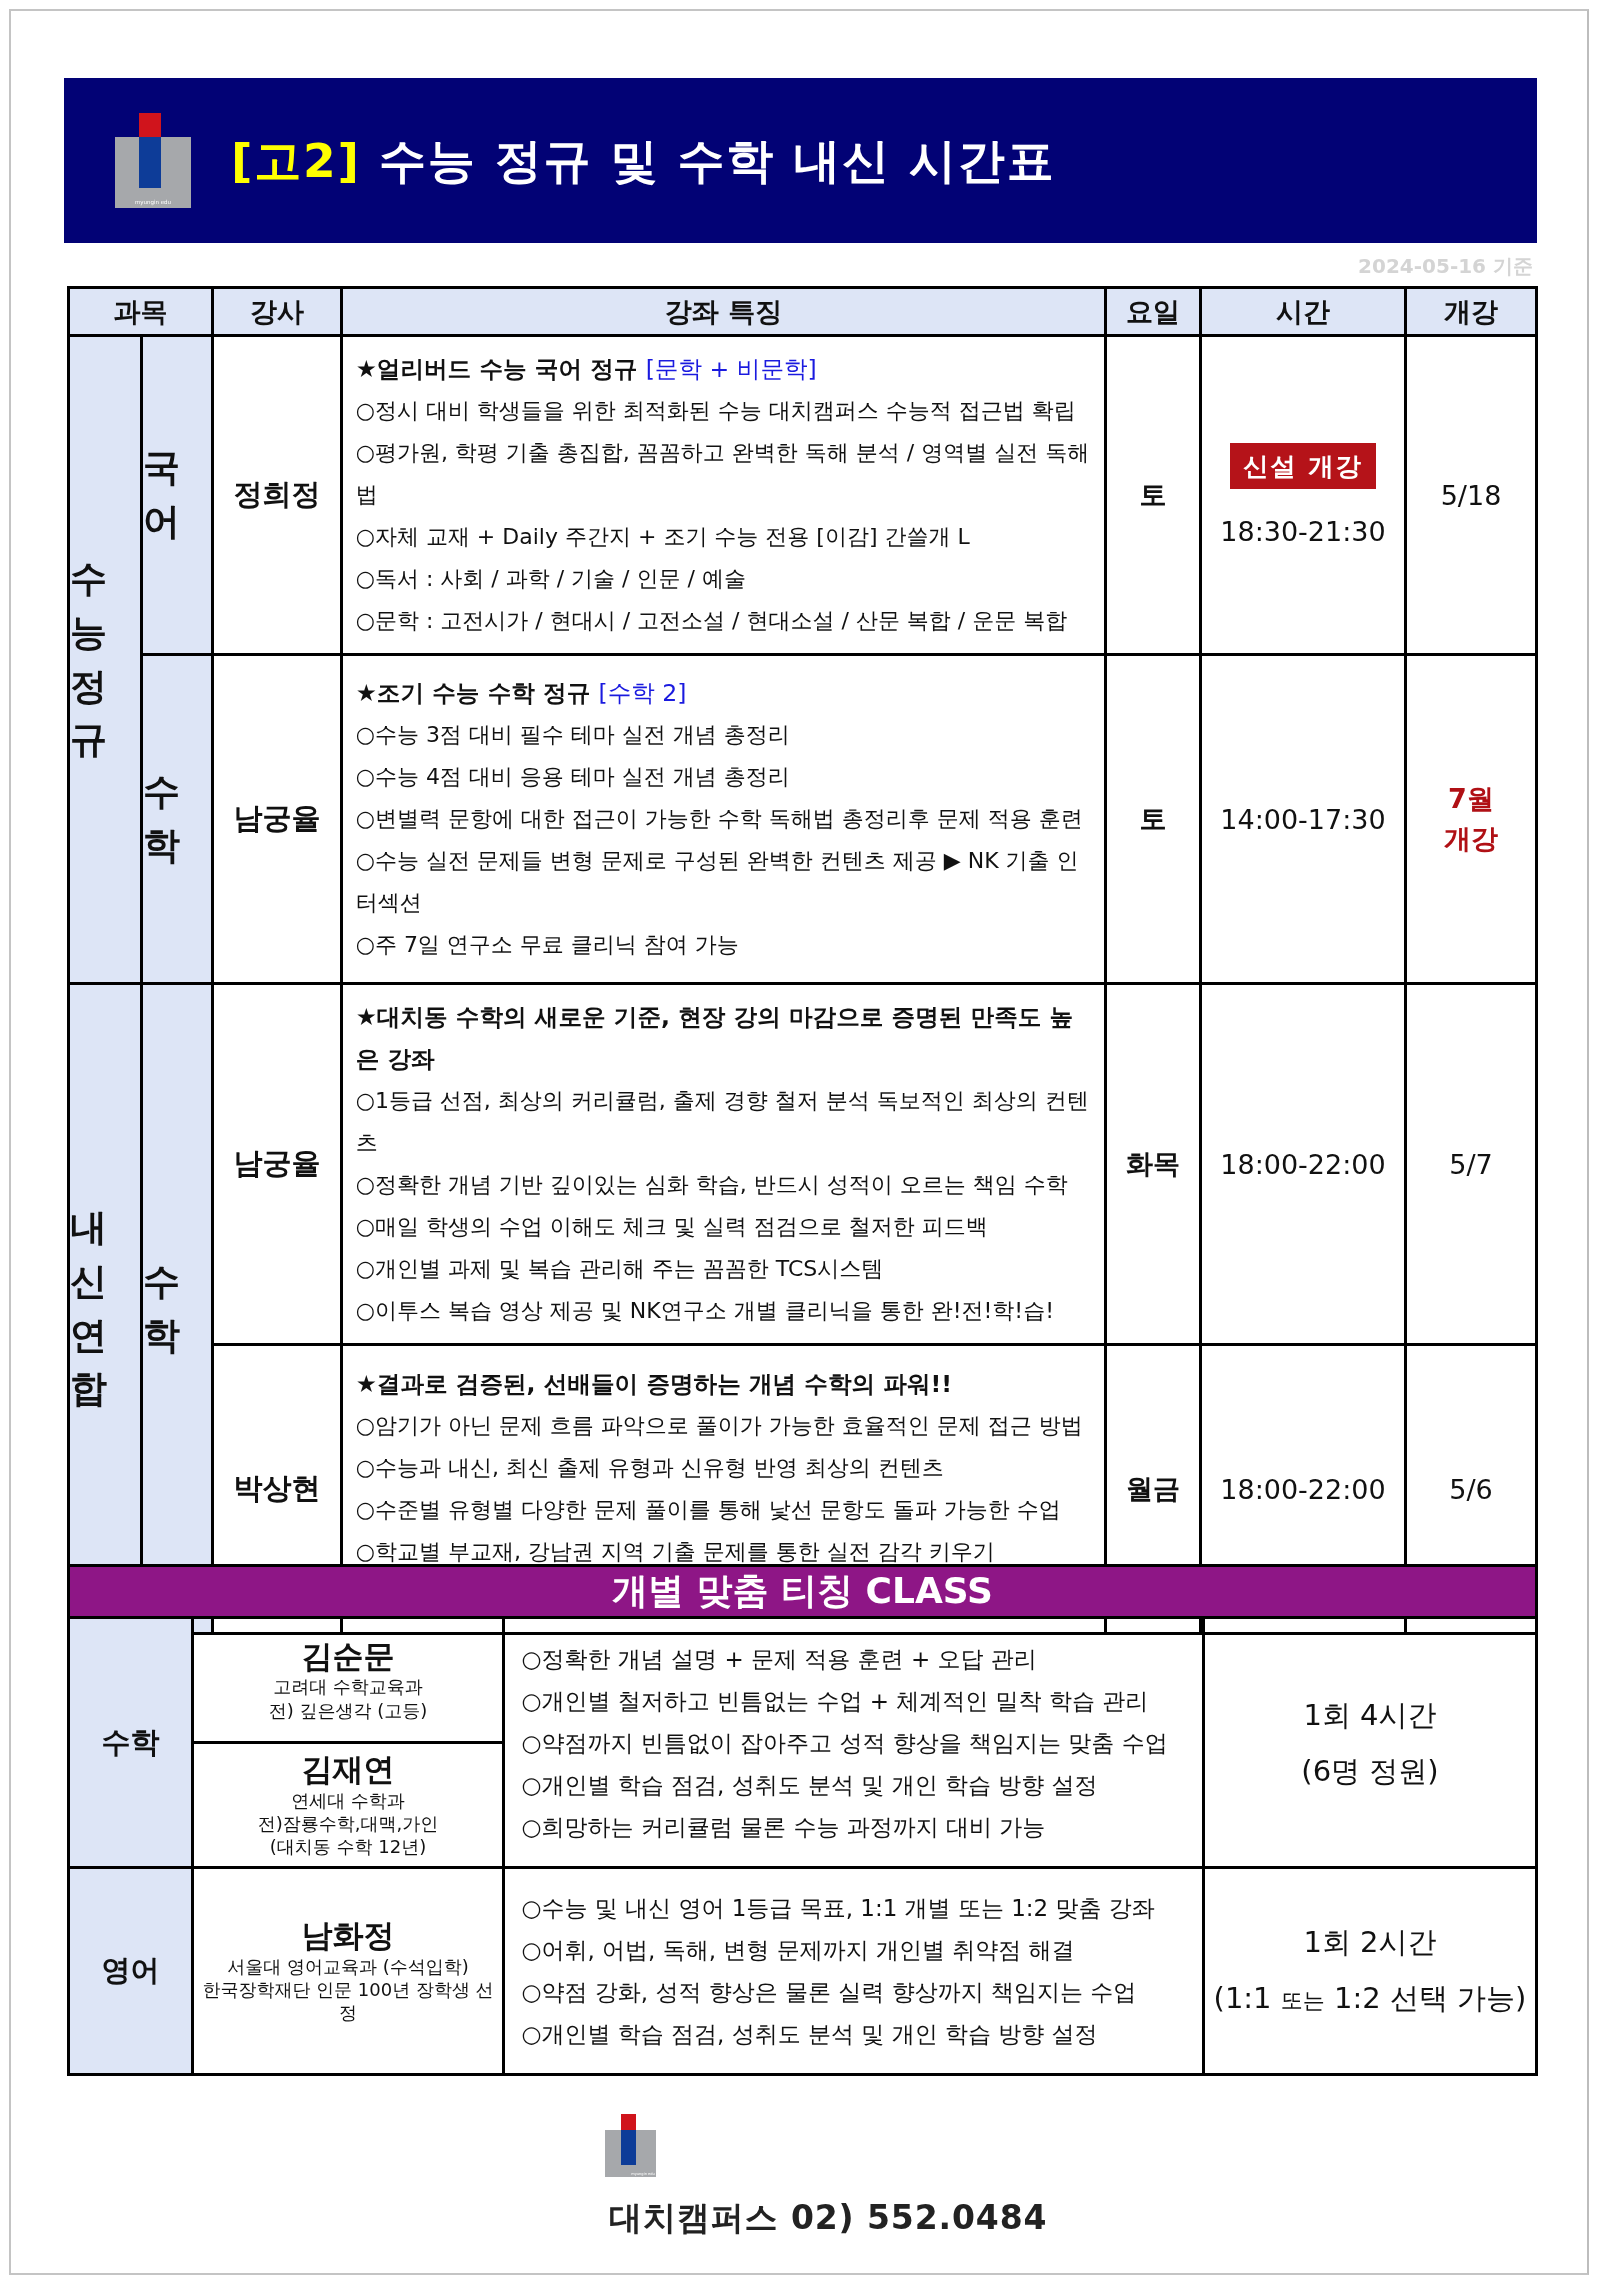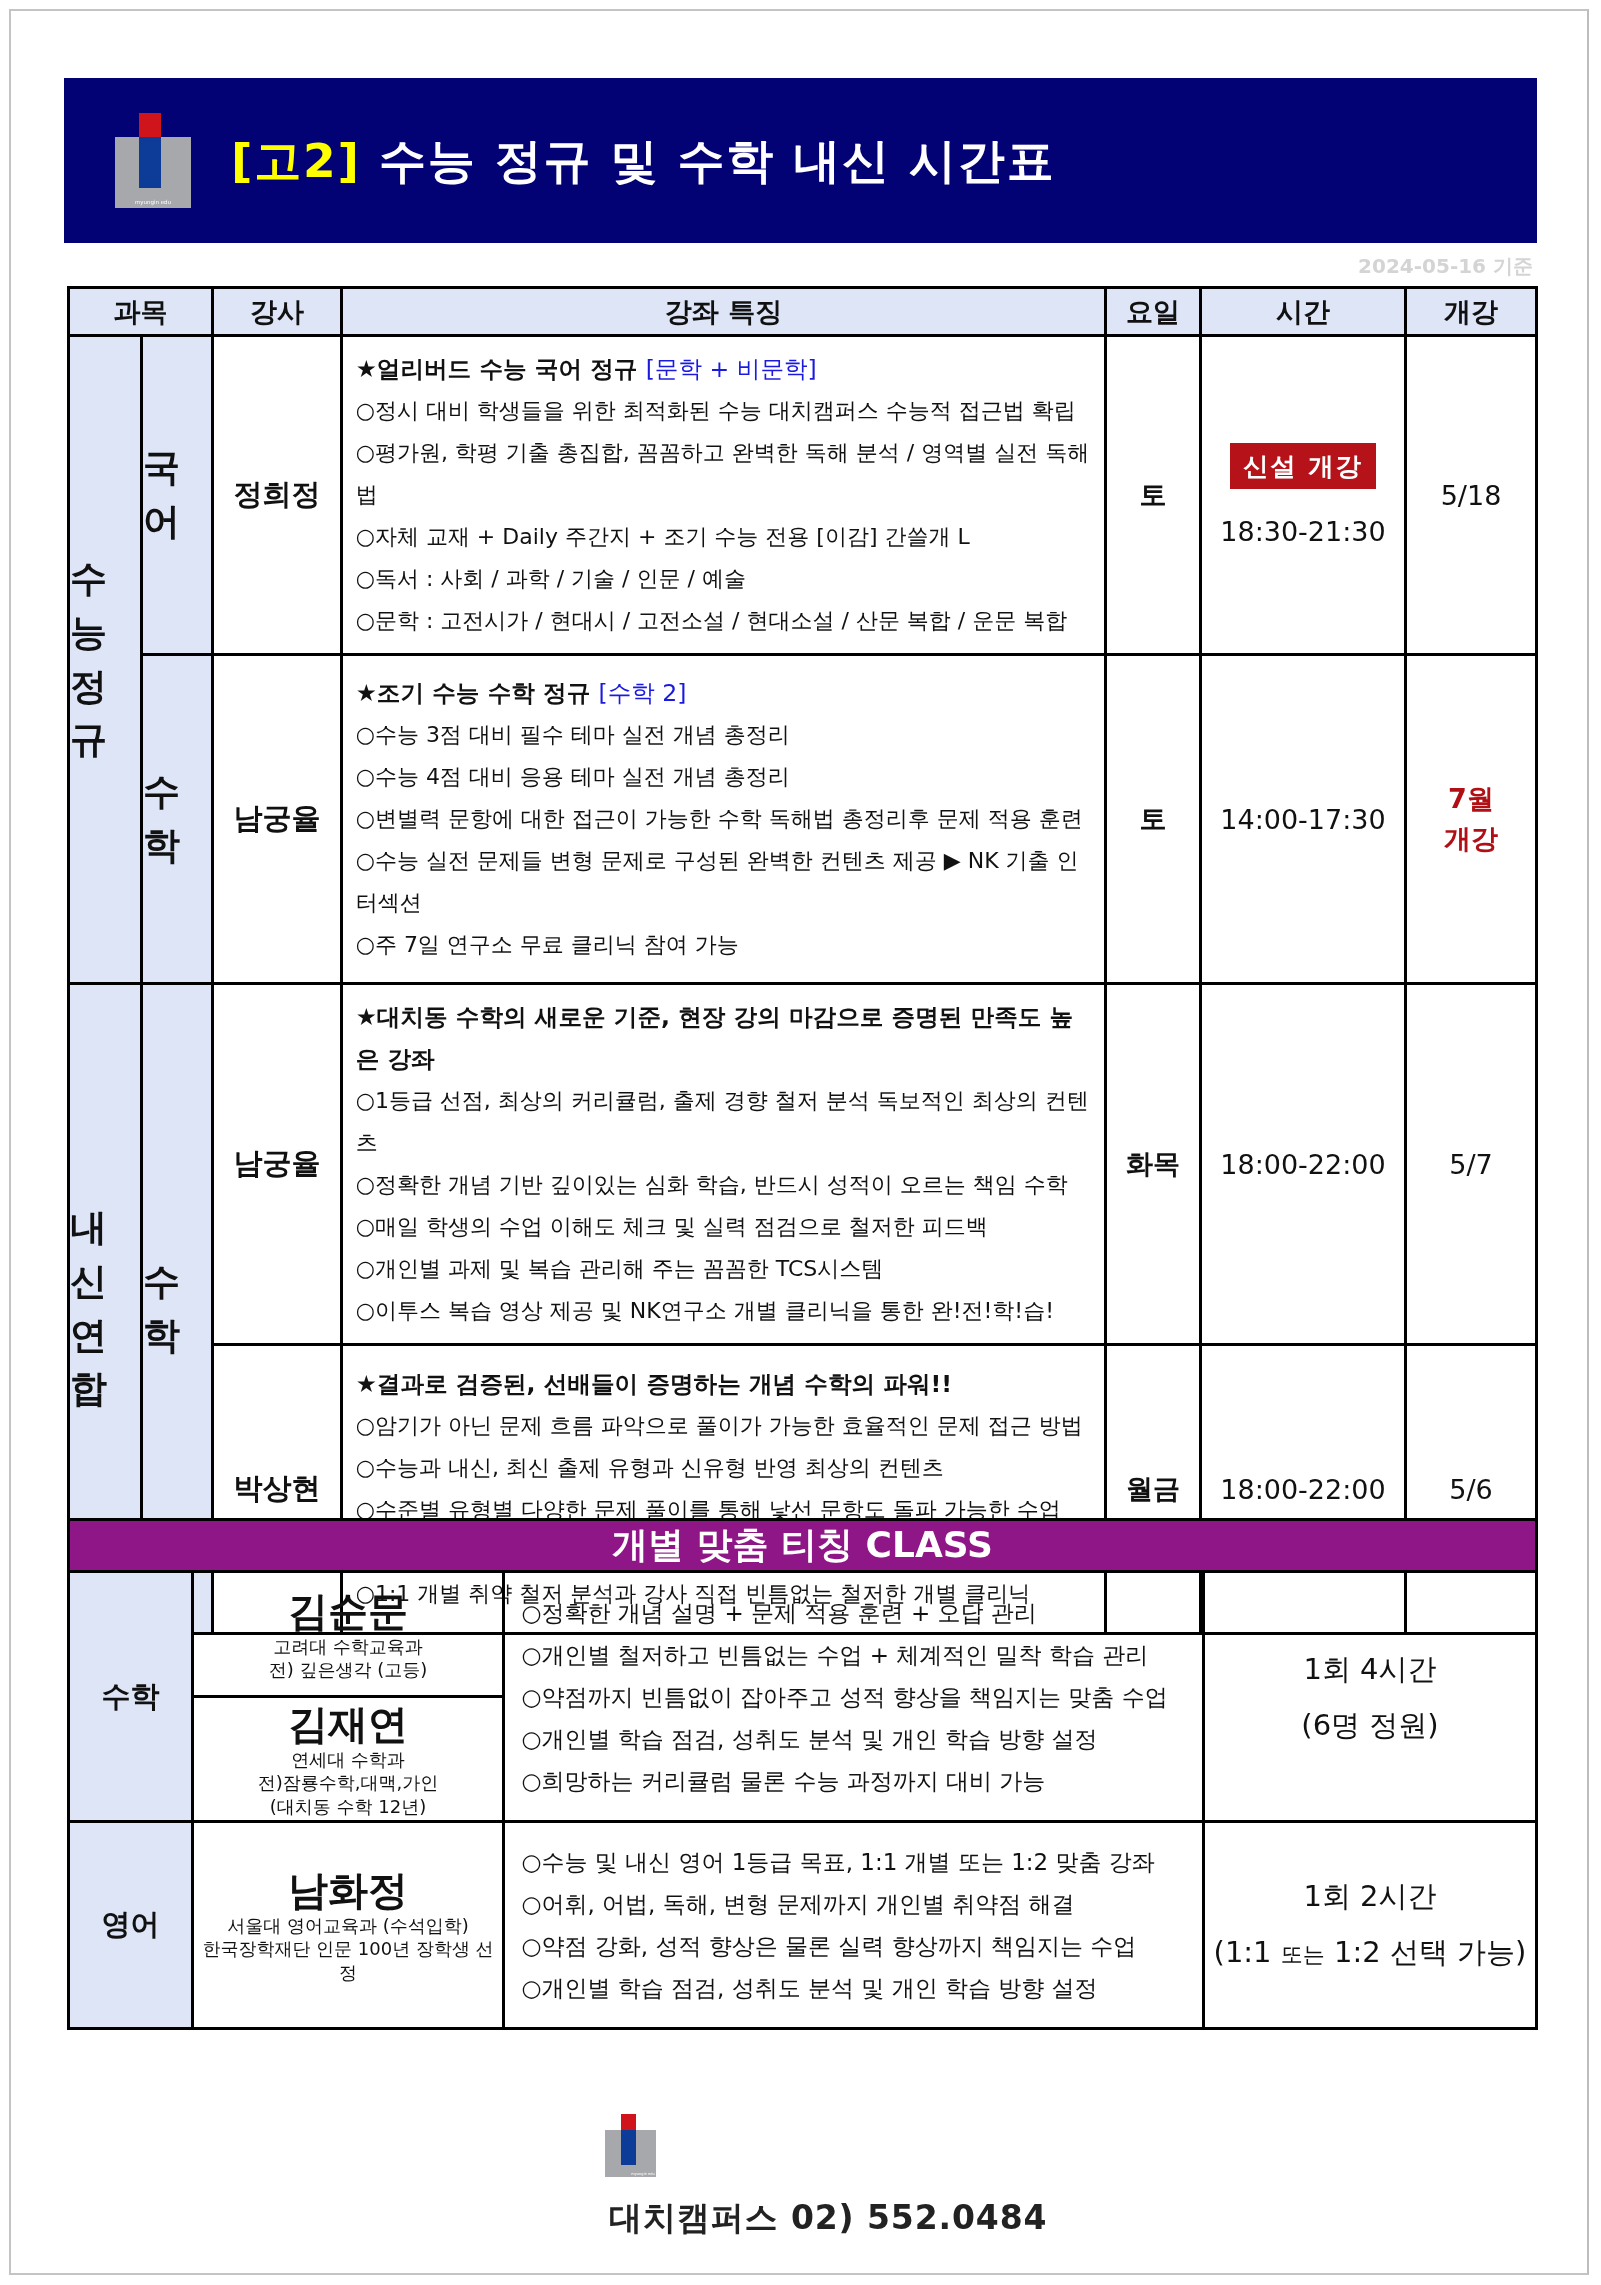--- a/index.html
+++ b/index.html
@@ -34,25 +34,25 @@
   .desc .headline { font-weight:bold; font-size:23.6px; }
   .desc .tag { color:#1a1adf; font-weight:normal; }
   .day { font-size:27px; font-weight:bold; text-align:center; }
   .time { font-size:27px; text-align:center; }
   .open { font-size:27px; text-align:center; }
   .open.red { color:#b01015; font-weight:bold; line-height:1.5; }
   .new-badge { display:inline-block; background:#b51319; color:#fff; font-size:25.5px; font-weight:bold;
          padding:5.5px 12.7px; margin-bottom:27px; letter-spacing:1.8px; }
 
   
-  .class-table { position:absolute; left:67px; top:1518px; width:1467px; }
+  .class-table { position:absolute; left:67px; top:1564px; width:1467px; }
   .class-table td { border:3.6px solid #000; padding:0; vertical-align:middle; }
   .class-head { background:#8e1686; color:#fff; font-size:36px; font-weight:bold; height:47px; text-align:center; }
   .subj { background:#dde5f6; text-align:center; font-size:29px; font-weight:bold; }
-  .tname { text-align:center; font-size:40px; font-weight:bold; line-height:1.2; }
+  .tname { text-align:center; font-size:31px; font-weight:bold; line-height:1.2; }
   .tsub { text-align:center; font-size:18px; line-height:1.3; font-weight:normal; }
   .cdesc { padding:7.3px 16.4px !important; font-size:23px; line-height:42px; }
   .cinfo { text-align:center; font-size:29px; line-height:56px; }
   .cinfo .small { font-size:22px; }
 
   
   .footer-logo { position:absolute; left:605px; top:2114px; display:flex; align-items:center; }
   .footer-logo .logo { margin-left:0; width:51px; height:64px; }
   .footer-logo .logo .red { left:15.5px; width:15.5px; height:16.4px; }
   .footer-logo .logo .grey { top:16.4px; width:51px; height:47px; }

